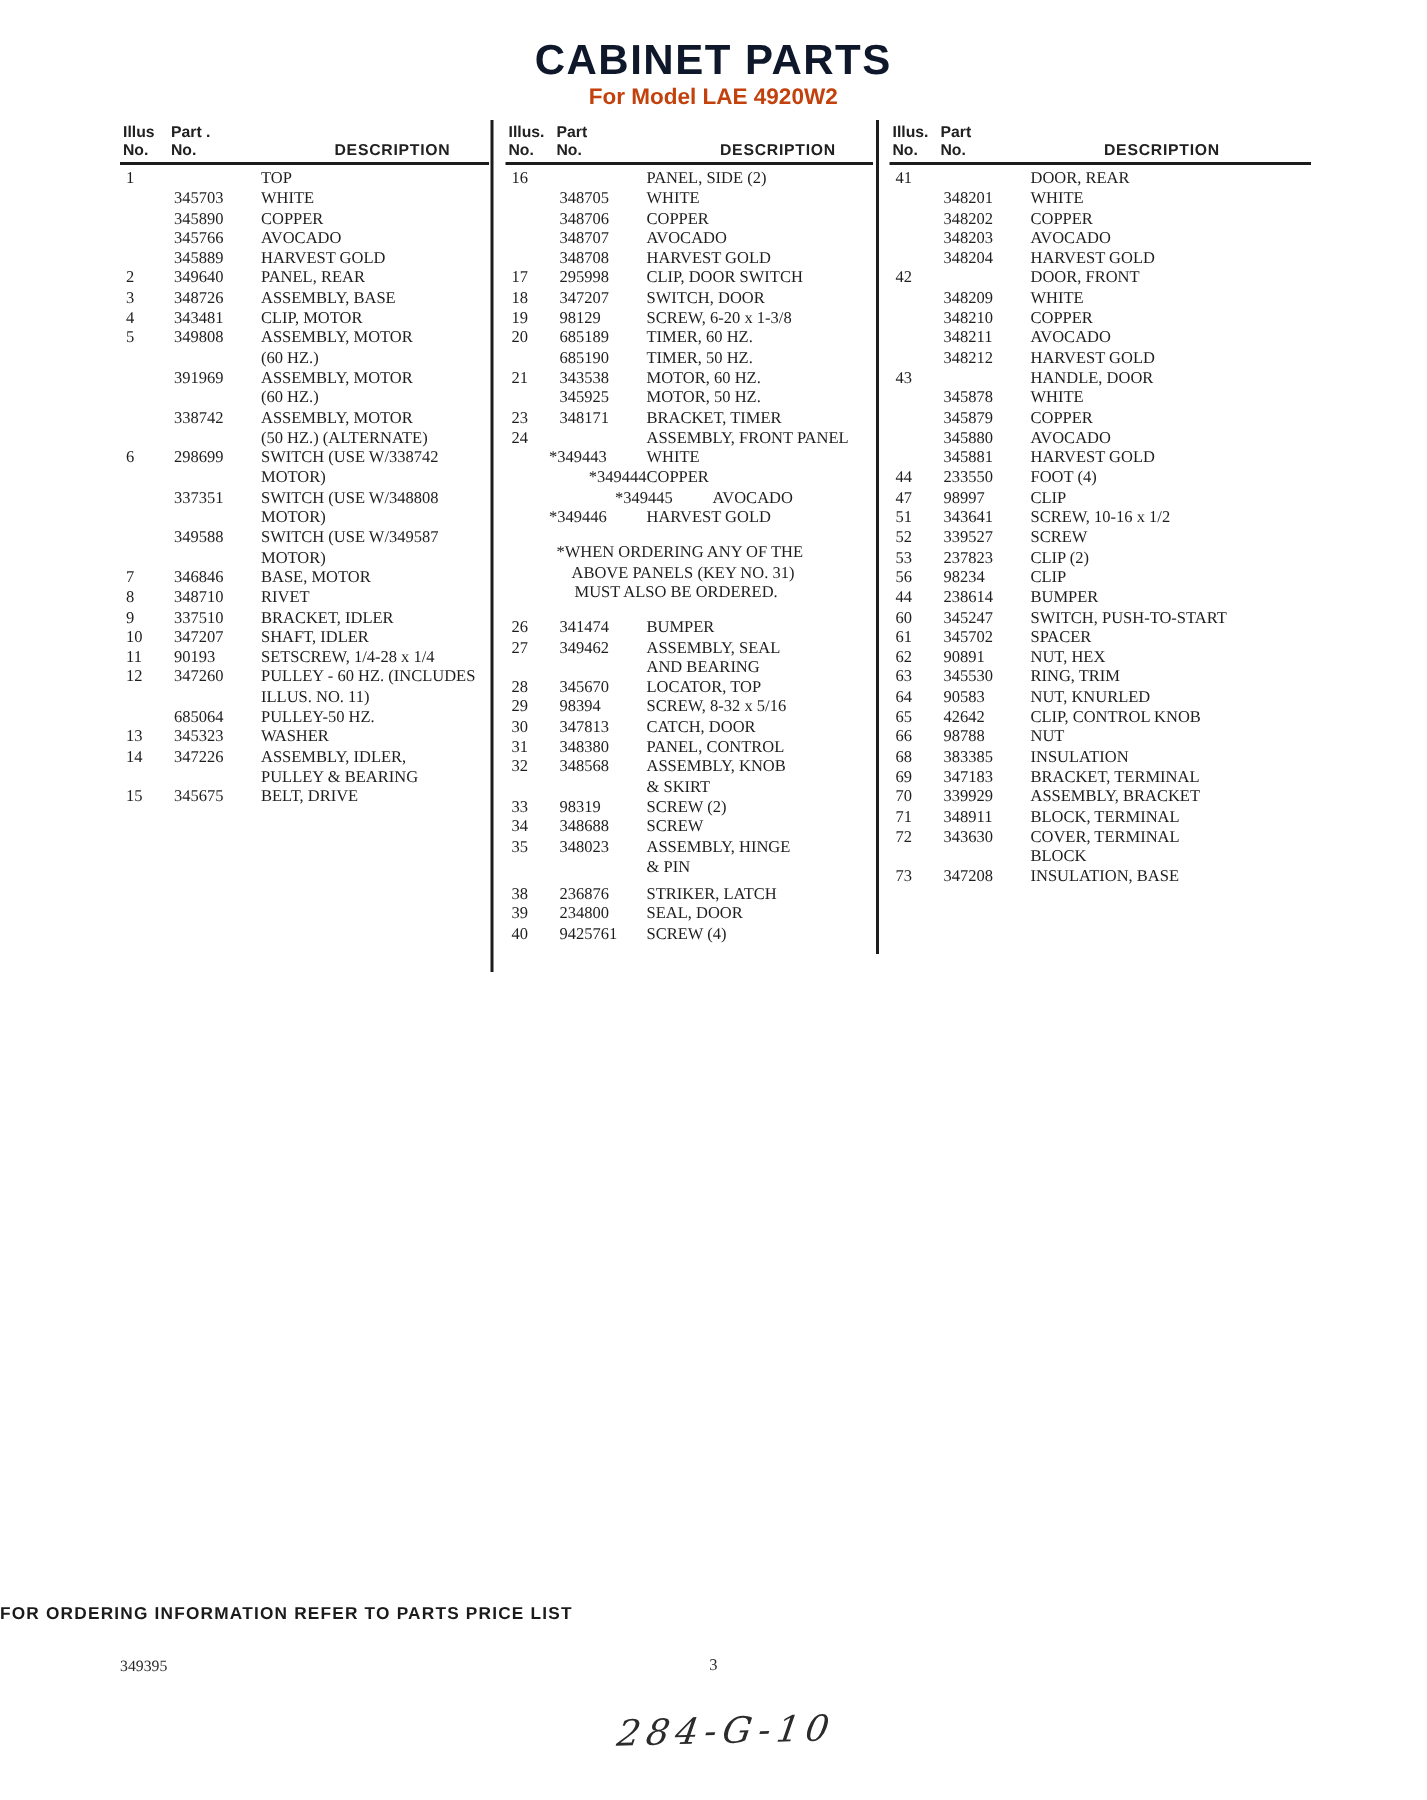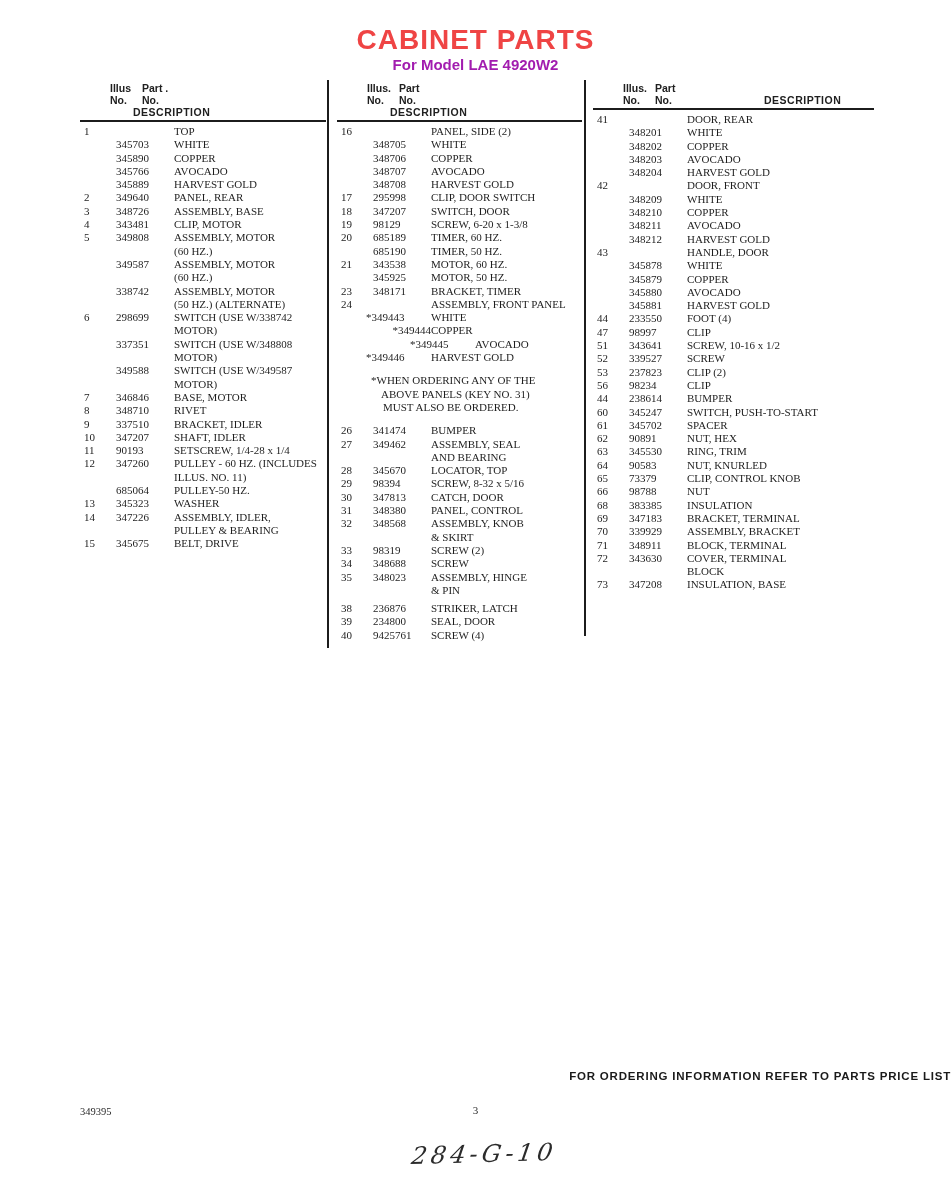--- a/index.html
+++ b/index.html
@@ -3,50 +3,50 @@
 <meta charset="utf-8">
 <style>
   html,body{margin:0;padding:0;}
   body{
     width:951px;height:1200px;position:relative;background:#ffffff;
     font-family:"Liberation Serif", serif;color:#1e1e1e;overflow:hidden;
   }
   .page-title{
     position:absolute;top:24px;left:0;width:100%;text-align:center;
     font-family:"Liberation Sans", sans-serif;font-weight:bold;
-    font-size:28px;letter-spacing:1px;color:#ef4444;
+    font-size:28px;letter-spacing:1px;color:#0f172a;
   }
   .page-subtitle{
     position:absolute;top:56px;left:0;width:100%;text-align:center;
     font-family:"Liberation Sans", sans-serif;font-weight:bold;
-    font-size:15px;color:#a21caf;
+    font-size:15px;color:#c2410c;
   }
   .col{position:absolute;top:82px;}
   #col0{left:80px;width:246px;}
   #col1{left:337px;width:245px;}
   #col2{left:593px;width:281px;}
   .chead{
     font-family:"Liberation Sans", sans-serif;font-weight:bold;
     font-size:10.5px;line-height:12px;color:#202020;
     border-bottom:2px solid #1c1c1c;padding-bottom:2px;
   }
-  .chead .hn{display:inline-block;width:32px;padding-left:2px;margin-left:28px;}
+  .chead .hn{display:inline-block;width:32px;padding-left:2px;}
   .chead .hp{display:inline-block;width:56px;}
   .chead .hd{display:inline-block;margin-left:28px;letter-spacing:0.5px;padding-left:25px;}
   .rows{padding-top:3px;}
   .prow{display:flex;font-size:11px;line-height:13.3px;white-space:pre;}
   .prow .c0{width:32px;flex:none;padding-left:4px;}
   .prow .c1{width:58px;flex:none;}
   .prow .c2{flex:1;white-space:normal;}
   .note-line{font-size:11px;line-height:13.3px;}
   .vline{position:absolute;width:1.5px;background:#1c1c1c;top:80px;}
   #vline1{left:327px;height:568px;}
   #vline2{left:584px;height:556px;}
   .footer-note{
-    position:absolute;top:1070px;left:0;width:100%;text-align:right;
+    position:absolute;top:1070px;left:0;width:100%;text-align:left;
     font-family:"Liberation Sans", sans-serif;font-weight:bold;
     font-size:11.5px;letter-spacing:0.8px;color:#1a1a1a;
   }
   .doc-number{position:absolute;top:1106px;left:80px;font-size:10.5px;color:#2a2a2a;}
   .page-number{position:absolute;top:1104px;left:0;width:100%;text-align:center;font-size:11px;color:#2a2a2a;}
   .handwritten{
     position:absolute;top:1140px;left:412px;
     font-family:"DejaVu Serif", serif;font-style:italic;
     font-size:24px;letter-spacing:4px;color:#2b2b2b;
     transform:skewX(-10deg) rotate(-1.5deg);
@@ -70,21 +70,21 @@
       <div class="prow"><span class="c0">1</span><span class="c1"></span><span class="c2">TOP</span></div>
       <div class="prow"><span class="c0"></span><span class="c1">345703</span><span class="c2">WHITE</span></div>
       <div class="prow"><span class="c0"></span><span class="c1">345890</span><span class="c2">COPPER</span></div>
       <div class="prow"><span class="c0"></span><span class="c1">345766</span><span class="c2">AVOCADO</span></div>
       <div class="prow"><span class="c0"></span><span class="c1">345889</span><span class="c2">HARVEST GOLD</span></div>
       <div class="prow"><span class="c0">2</span><span class="c1">349640</span><span class="c2">PANEL, REAR</span></div>
       <div class="prow"><span class="c0">3</span><span class="c1">348726</span><span class="c2">ASSEMBLY, BASE</span></div>
       <div class="prow"><span class="c0">4</span><span class="c1">343481</span><span class="c2">CLIP, MOTOR</span></div>
       <div class="prow"><span class="c0">5</span><span class="c1">349808</span><span class="c2">ASSEMBLY, MOTOR</span></div>
       <div class="prow"><span class="c0"></span><span class="c1"></span><span class="c2">(60 HZ.)</span></div>
-      <div class="prow"><span class="c0"></span><span class="c1">349587</span><span class="c2">ASSEMBLY, MOTOR</span></div>
+      <div class="prow"><span class="c0"></span><span class="c1">391969</span><span class="c2">ASSEMBLY, MOTOR</span></div>
       <div class="prow"><span class="c0"></span><span class="c1"></span><span class="c2">(60 HZ.)</span></div>
       <div class="prow"><span class="c0"></span><span class="c1">338742</span><span class="c2">ASSEMBLY, MOTOR</span></div>
       <div class="prow"><span class="c0"></span><span class="c1"></span><span class="c2">(50 HZ.) (ALTERNATE)</span></div>
       <div class="prow"><span class="c0">6</span><span class="c1">298699</span><span class="c2">SWITCH (USE W/338742</span></div>
       <div class="prow"><span class="c0"></span><span class="c1"></span><span class="c2">MOTOR)</span></div>
       <div class="prow"><span class="c0"></span><span class="c1">337351</span><span class="c2">SWITCH (USE W/348808</span></div>
       <div class="prow"><span class="c0"></span><span class="c1"></span><span class="c2">MOTOR)</span></div>
       <div class="prow"><span class="c0"></span><span class="c1">349588</span><span class="c2">SWITCH (USE W/349587</span></div>
       <div class="prow"><span class="c0"></span><span class="c1"></span><span class="c2">MOTOR)</span></div>
       <div class="prow"><span class="c0">7</span><span class="c1">346846</span><span class="c2">BASE, MOTOR</span></div>
@@ -177,21 +177,21 @@
       <div class="prow"><span class="c0">51</span><span class="c1">343641</span><span class="c2">SCREW, 10-16 x 1/2</span></div>
       <div class="prow"><span class="c0">52</span><span class="c1">339527</span><span class="c2">SCREW</span></div>
       <div class="prow"><span class="c0">53</span><span class="c1">237823</span><span class="c2">CLIP (2)</span></div>
       <div class="prow"><span class="c0">56</span><span class="c1">98234</span><span class="c2">CLIP</span></div>
       <div class="prow"><span class="c0">44</span><span class="c1">238614</span><span class="c2">BUMPER</span></div>
       <div class="prow"><span class="c0">60</span><span class="c1">345247</span><span class="c2">SWITCH, PUSH-TO-START</span></div>
       <div class="prow"><span class="c0">61</span><span class="c1">345702</span><span class="c2">SPACER</span></div>
       <div class="prow"><span class="c0">62</span><span class="c1">90891</span><span class="c2">NUT, HEX</span></div>
       <div class="prow"><span class="c0">63</span><span class="c1">345530</span><span class="c2">RING, TRIM</span></div>
       <div class="prow"><span class="c0">64</span><span class="c1">90583</span><span class="c2">NUT, KNURLED</span></div>
-      <div class="prow"><span class="c0">65</span><span class="c1">73379</span><span class="c2">CLIP, CONTROL KNOB</span></div>
+      <div class="prow"><span class="c0">65</span><span class="c1">42642</span><span class="c2">CLIP, CONTROL KNOB</span></div>
       <div class="prow"><span class="c0">66</span><span class="c1">98788</span><span class="c2">NUT</span></div>
       <div class="prow"><span class="c0">68</span><span class="c1">383385</span><span class="c2">INSULATION</span></div>
       <div class="prow"><span class="c0">69</span><span class="c1">347183</span><span class="c2">BRACKET, TERMINAL</span></div>
       <div class="prow"><span class="c0">70</span><span class="c1">339929</span><span class="c2">ASSEMBLY, BRACKET</span></div>
       <div class="prow"><span class="c0">71</span><span class="c1">348911</span><span class="c2">BLOCK, TERMINAL</span></div>
       <div class="prow"><span class="c0">72</span><span class="c1">343630</span><span class="c2">COVER, TERMINAL</span></div>
       <div class="prow"><span class="c0"></span><span class="c1"></span><span class="c2">BLOCK</span></div>
       <div class="prow"><span class="c0">73</span><span class="c1">347208</span><span class="c2">INSULATION, BASE</span></div>
     </div>
 </div>

